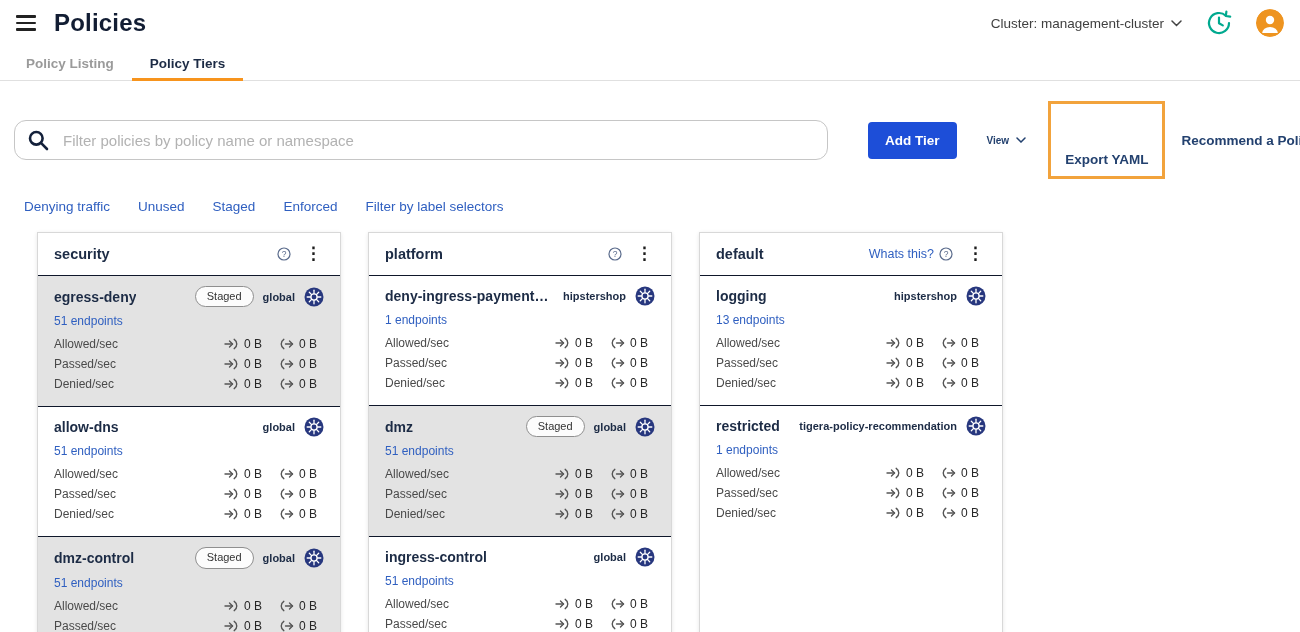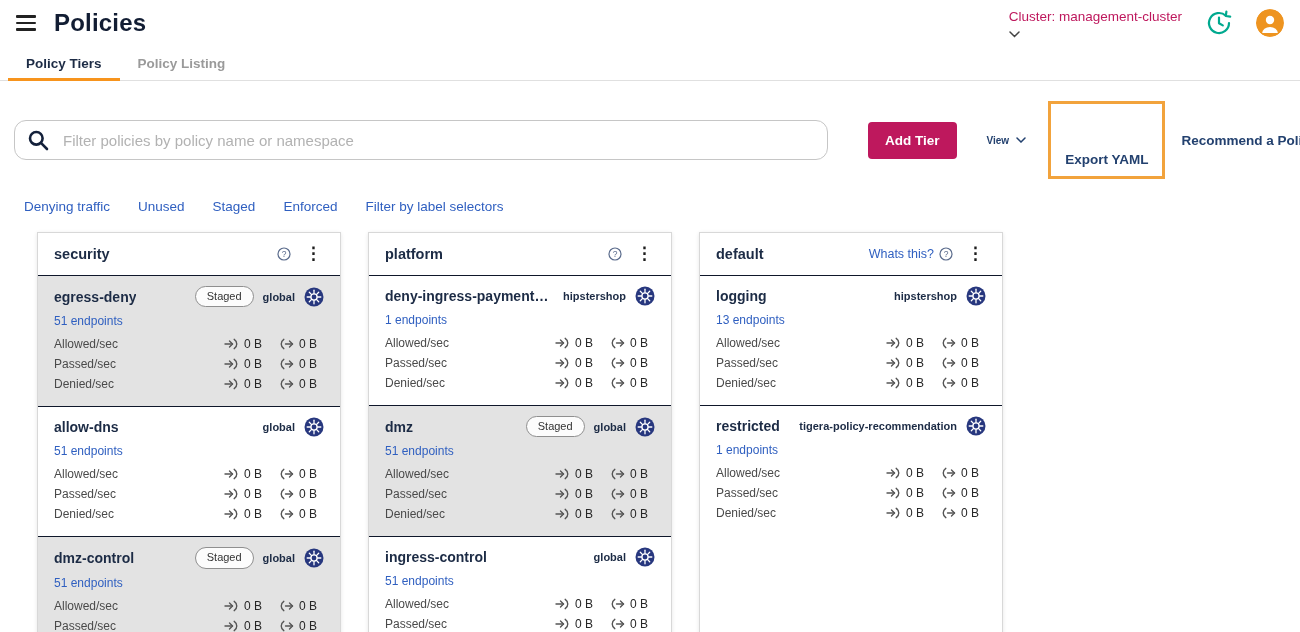--- a/index.html
+++ b/index.html
@@ -10,38 +10,38 @@
     background:#fff; color:#1c2b45;
   }
 
   
   .app-header { height:46px; display:flex; align-items:center; justify-content:space-between; padding:0 16px; }
   .h-left { display:flex; align-items:center; }
   .hamburger { width:20px; height:16px; display:flex; flex-direction:column; justify-content:space-between; cursor:pointer; }
   .hamburger span { display:block; height:2.6px; background:#222; border-radius:1px; }
   .page-title { margin:0 0 0 18px; font-size:24px; font-weight:800; color:#121d33; letter-spacing:0.2px; }
   .h-right { display:flex; align-items:center; gap:22px; }
-  .cluster-selector { display:flex; gap:7px; font-size:13.5px; color:#be185d; cursor:pointer;flex-direction:column; }
+  .cluster-selector { display:flex; align-items:center; gap:7px; font-size:13.5px; color:#404040; cursor:pointer; }
   .chev { display:inline-flex; color:#444; }
   .history-btn { cursor:pointer; display:inline-flex; }
   .avatar { width:28px; height:28px; border-radius:50%; overflow:hidden; cursor:pointer; }
 
   
   .tabs { display:flex; border-bottom:1px solid #e0e0e0; padding-left:8px; }
   .tab { padding:10px 18px 9px; font-size:13.5px; font-weight:700; color:#9a9a9a; cursor:pointer; position:relative; }
   .tab.active { color:#1c2b45; }
   .tab.active::after { content:""; position:absolute; left:0; right:0; bottom:-1px; height:3px; background:#f7941d; }
 
   
   .toolbar { display:flex; align-items:center; margin:20px 14px 0; }
   .search { position:relative; width:814px; flex:none; }
   .search input { width:100%; height:40px; border:1px solid #c6c6c6; border-radius:12px; padding:0 12px 0 48px; font-size:15px; color:#333; font-family:inherit; outline:none; }
   .search input::placeholder { color:#b2b2b2; }
   .search-icon { position:absolute; left:13px; top:9px; }
-  .btn-primary { margin-left:40px; background:#be185d; color:#fff; border:none; border-radius:4px; padding:11px 17px; font-size:13.5px; font-weight:600; font-family:inherit; cursor:pointer; white-space:nowrap; }
+  .btn-primary { margin-left:40px; background:#1d4ed8; color:#fff; border:none; border-radius:4px; padding:11px 17px; font-size:13.5px; font-weight:600; font-family:inherit; cursor:pointer; white-space:nowrap; }
   .btn-view { margin-left:24px; display:flex; align-items:center; gap:7px; background:none; border:none; color:#23416f; font-size:10px; font-weight:600; font-family:inherit; cursor:pointer; }
   .export-box { margin-left:16px; border:3px solid #f2a33c; padding:3px 4px; }
   .btn-export { background:none; border:none; color:#23416f; font-size:13.5px; font-weight:600; font-family:Liberation Sans, sans-serif; cursor:pointer; padding:6px 10px; white-space:nowrap;margin-top:39px; }
   .btn-recommend { margin-left:10px; background:none; border:none; color:#23416f; font-size:13.5px; font-weight:600; font-family:inherit; cursor:pointer; white-space:nowrap; }
 
   
   .filters { display:flex; gap:28px; margin:20px 14px 0 24px; }
   .filter-link { color:#2f5fc0; font-size:13.5px; cursor:pointer; text-decoration:none; white-space:nowrap; }
 
   
@@ -104,22 +104,22 @@
         <svg width="28" height="28" viewBox="0 0 28 28">
           <circle cx="14" cy="14" r="14" fill="#ee9420"></circle>
           <circle cx="14" cy="11" r="4.2" fill="#fff"></circle>
           <path d="M6.2 24 a7.8 6 0 0 1 15.6 0 Z" fill="#fff"></path>
         </svg>
       </span>
     </div>
   </header>
 
   <nav class="tabs">
+      <div class="tab"><span class="tab-label">Policy Listing</span></div>
       <div class="tab active"><span class="tab-label">Policy Tiers</span></div>
-      <div class="tab"><span class="tab-label">Policy Listing</span></div>
     </nav>
 
   <div class="toolbar">
     <div class="search">
       <span class="search-icon">
         <svg width="22" height="22" viewBox="0 0 22 22" fill="none" stroke="#13203a" stroke-width="2.6" stroke-linecap="round">
           <circle cx="9.3" cy="9.3" r="6.3"></circle>
             <line x1="14.2" y1="14.2" x2="20" y2="20"></line>
         </svg>
       </span>

